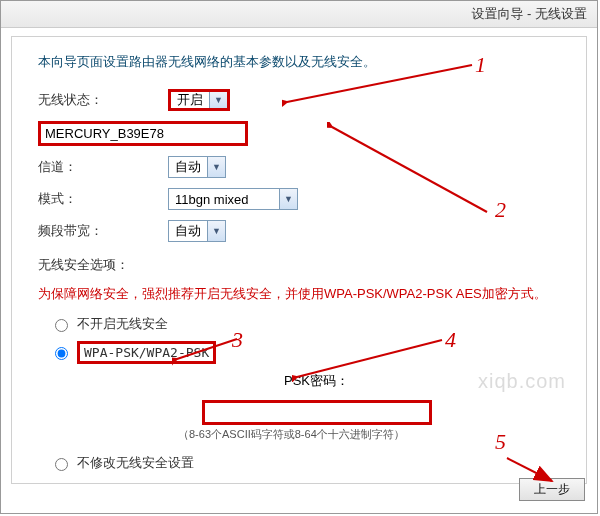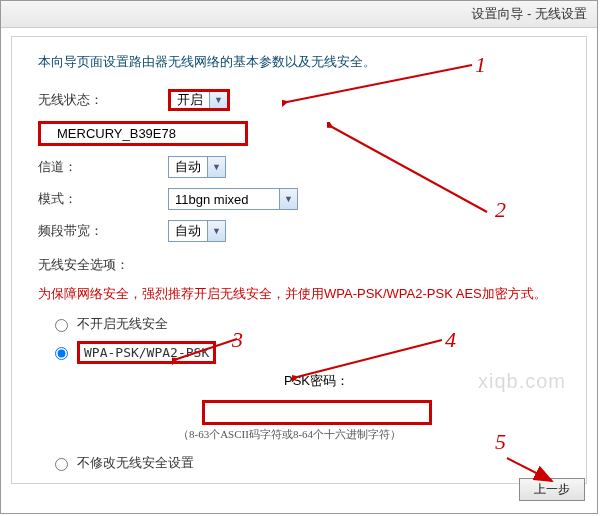--- a/index.html
+++ b/index.html
@@ -48,21 +48,21 @@
       width: 130px;
       color: #333;
     }
     .field {
       flex: 0 0 auto;
     }
     select, input[type="text"] {
       font-family: inherit;
       font-size: 13px;
       border: 1px solid #7e9db9;
-      padding: 2px 16px;
+      padding: 2px 4px;
       background: #fff;
     }
     .select-wrap {
       display: inline-flex;
       align-items: center;
       border: 1px solid #7e9db9;
       background: #fff;
       height: 22px;
     }
     .select-wrap span {
@@ -109,21 +109,20 @@
       flex-direction: column;
     }
     .psk-input {
       width: 230px;
     }
     .hint {
       color: #555;
       font-size: 11px;
       margin-left: 148px;
       margin-top: 2px;
-      font-family: Liberation Serif, serif;
     }
     .btn-bar {
       position: absolute;
       right: 12px;
       bottom: 12px;
       display: flex;
       gap: 6px;
     }
     .btn {
       border: 1px solid #8a8a8a;

